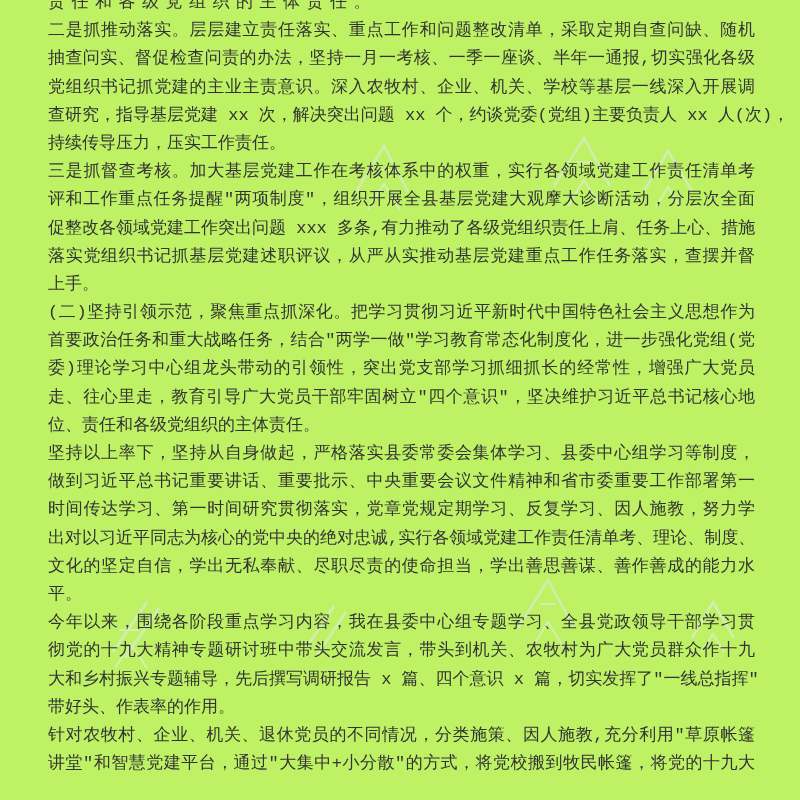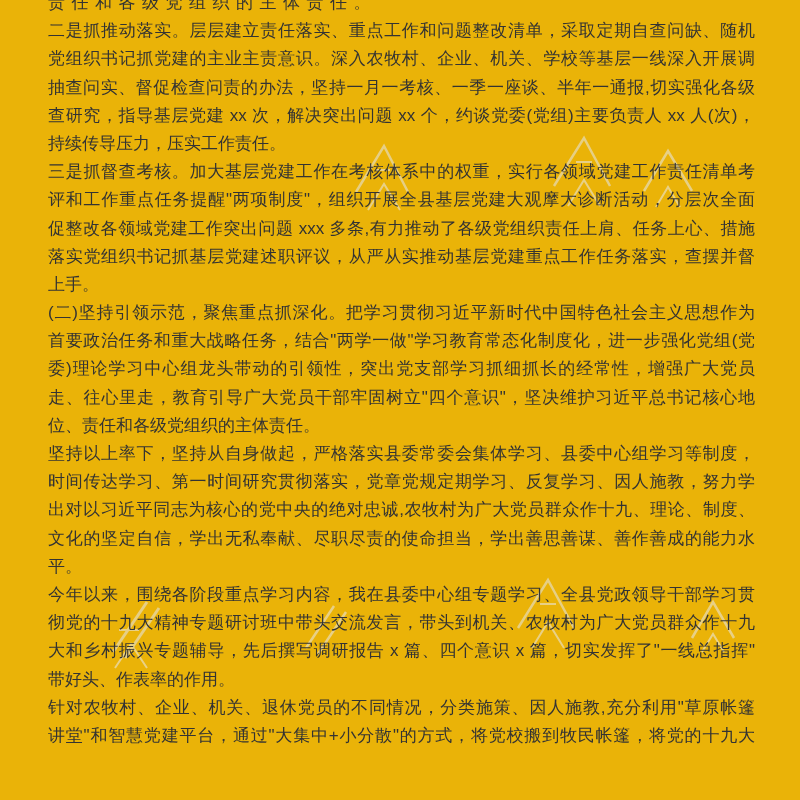--- a/index.html
+++ b/index.html
@@ -7,22 +7,22 @@
     padding: 0;
     width: 800px;
     height: 800px;
     background: #ffffff;
     overflow: hidden;
   }
   .page {
     position: relative;
     width: 800px;
     height: 800px;
-    background: #eab308;
-    font-family: Liberation Sans, sans-serif;
+    background: #bef264;
+    font-family: Liberation Mono, monospace;
   }
   .textblock {
     position: absolute;
     left: 48px;
     top: -11px;
     width: 707px;
     color: #333333;
     font-size: 17px;
     line-height: 28.2px;
   }
@@ -100,37 +100,38 @@
   <span class="watermark" style="left:688px; top:596px;">
     <svg width="50" height="58" viewBox="0 0 50 58" fill="none" xmlns="http://www.w3.org/2000/svg">
       <path d="M4 42 L25 6 L46 42" stroke="#e7e9ee" stroke-width="2.5"></path>
       <path d="M14 56 L25 38 L36 56" stroke="#eaecf0" stroke-width="2"></path>
     </svg>
   </span>
 
   <div class="textblock">
     <p class="line spread">责任和各级党组织的主体责任。</p>
     <p class="line">二是抓推动落实。层层建立责任落实、重点工作和问题整改清单，采取定期自查问缺、随机</p>
+    <p class="line">抽查问实、督促检查问责的办法，坚持一月一考核、一季一座谈、半年一通报,切实强化各级</p>
     <p class="line">党组织书记抓党建的主业主责意识。深入农牧村、企业、机关、学校等基层一线深入开展调</p>
-    <p class="line">抽查问实、督促检查问责的办法，坚持一月一考核、一季一座谈、半年一通报,切实强化各级</p>
     <p class="line">查研究，指导基层党建 xx 次，解决突出问题 xx 个，约谈党委(党组)主要负责人 xx 人(次)，</p>
     <p class="line short">持续传导压力，压实工作责任。</p>
     <p class="line">三是抓督查考核。加大基层党建工作在考核体系中的权重，实行各领域党建工作责任清单考</p>
     <p class="line">评和工作重点任务提醒"两项制度"，组织开展全县基层党建大观摩大诊断活动，分层次全面</p>
     <p class="line">促整改各领域党建工作突出问题 xxx 多条,有力推动了各级党组织责任上肩、任务上心、措施</p>
     <p class="line">落实党组织书记抓基层党建述职评议，从严从实推动基层党建重点工作任务落实，查摆并督</p>
     <p class="line short">上手。</p>
     <p class="line">(二)坚持引领示范，聚焦重点抓深化。把学习贯彻习近平新时代中国特色社会主义思想作为</p>
     <p class="line">首要政治任务和重大战略任务，结合"两学一做"学习教育常态化制度化，进一步强化党组(党</p>
     <p class="line">委)理论学习中心组龙头带动的引领性，突出党支部学习抓细抓长的经常性，增强广大党员</p>
     <p class="line">走、往心里走，教育引导广大党员干部牢固树立"四个意识"，坚决维护习近平总书记核心地</p>
     <p class="line short">位、责任和各级党组织的主体责任。</p>
     <p class="line">坚持以上率下，坚持从自身做起，严格落实县委常委会集体学习、县委中心组学习等制度，</p>
+    <p class="line">做到习近平总书记重要讲话、重要批示、中央重要会议文件精神和省市委重要工作部署第一</p>
     <p class="line">时间传达学习、第一时间研究贯彻落实，党章党规定期学习、反复学习、因人施教，努力学</p>
-    <p class="line">出对以习近平同志为核心的党中央的绝对忠诚,农牧村为广大党员群众作十九、理论、制度、</p>
+    <p class="line">出对以习近平同志为核心的党中央的绝对忠诚,实行各领域党建工作责任清单考、理论、制度、</p>
     <p class="line">文化的坚定自信，学出无私奉献、尽职尽责的使命担当，学出善思善谋、善作善成的能力水</p>
     <p class="line short">平。</p>
     <p class="line">今年以来，围绕各阶段重点学习内容，我在县委中心组专题学习、全县党政领导干部学习贯</p>
     <p class="line">彻党的十九大精神专题研讨班中带头交流发言，带头到机关、农牧村为广大党员群众作十九</p>
     <p class="line">大和乡村振兴专题辅导，先后撰写调研报告 x 篇、四个意识 x 篇，切实发挥了"一线总指挥"</p>
     <p class="line short">带好头、作表率的作用。</p>
     <p class="line">针对农牧村、企业、机关、退休党员的不同情况，分类施策、因人施教,充分利用"草原帐篷</p>
     <p class="line">讲堂"和智慧党建平台，通过"大集中+小分散"的方式，将党校搬到牧民帐篷，将党的十九大</p>
   </div>
 

